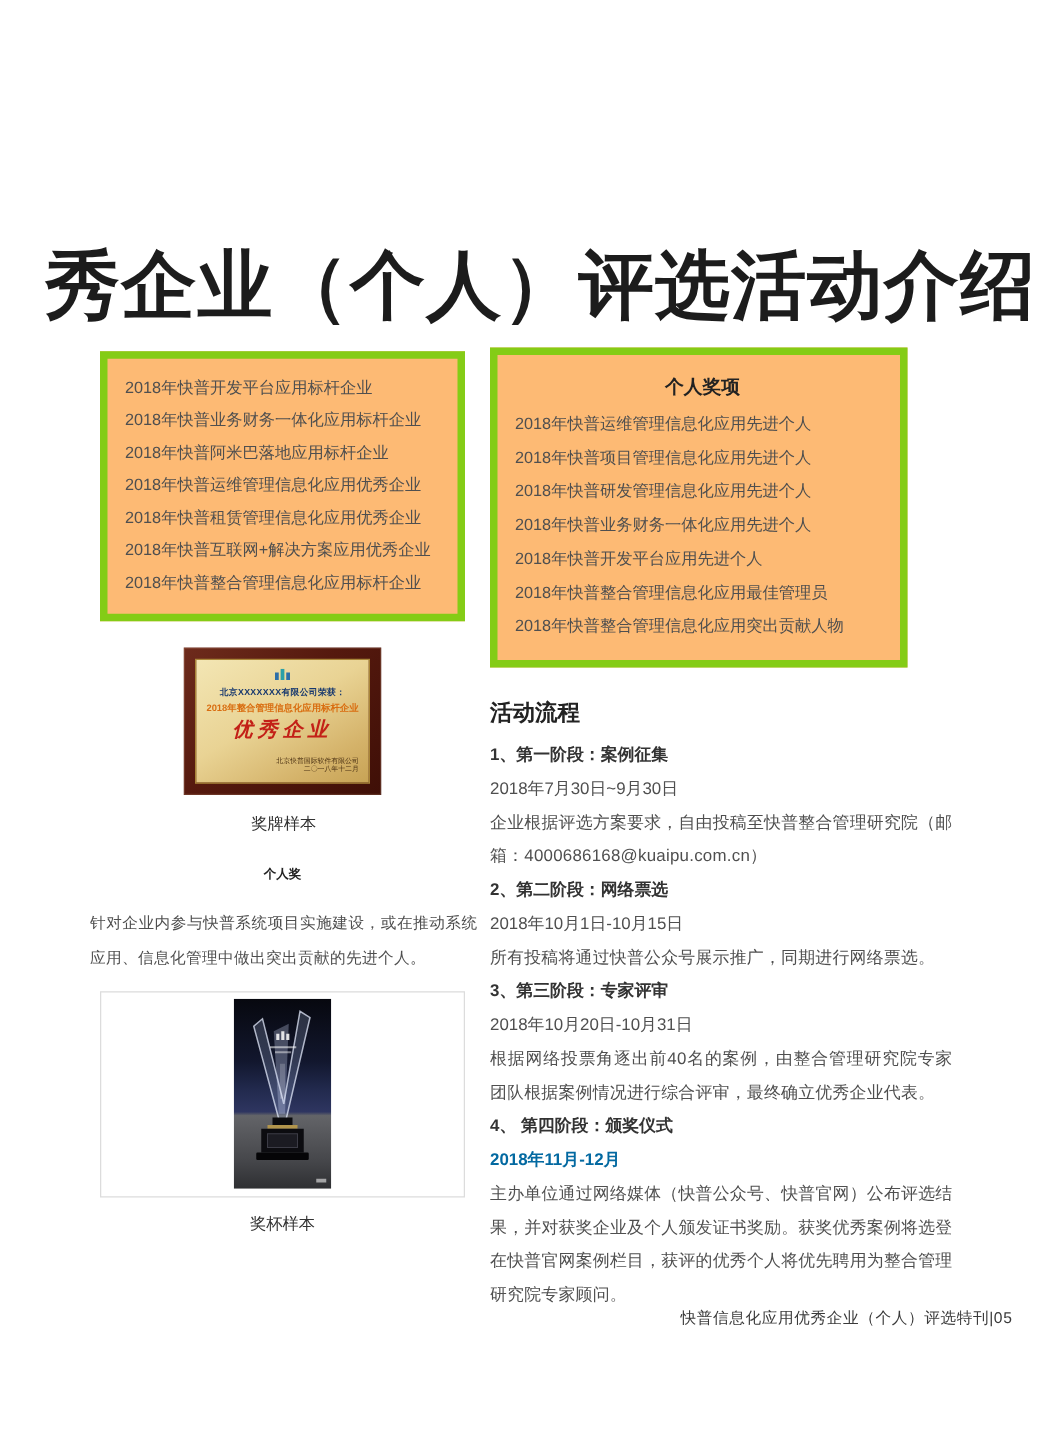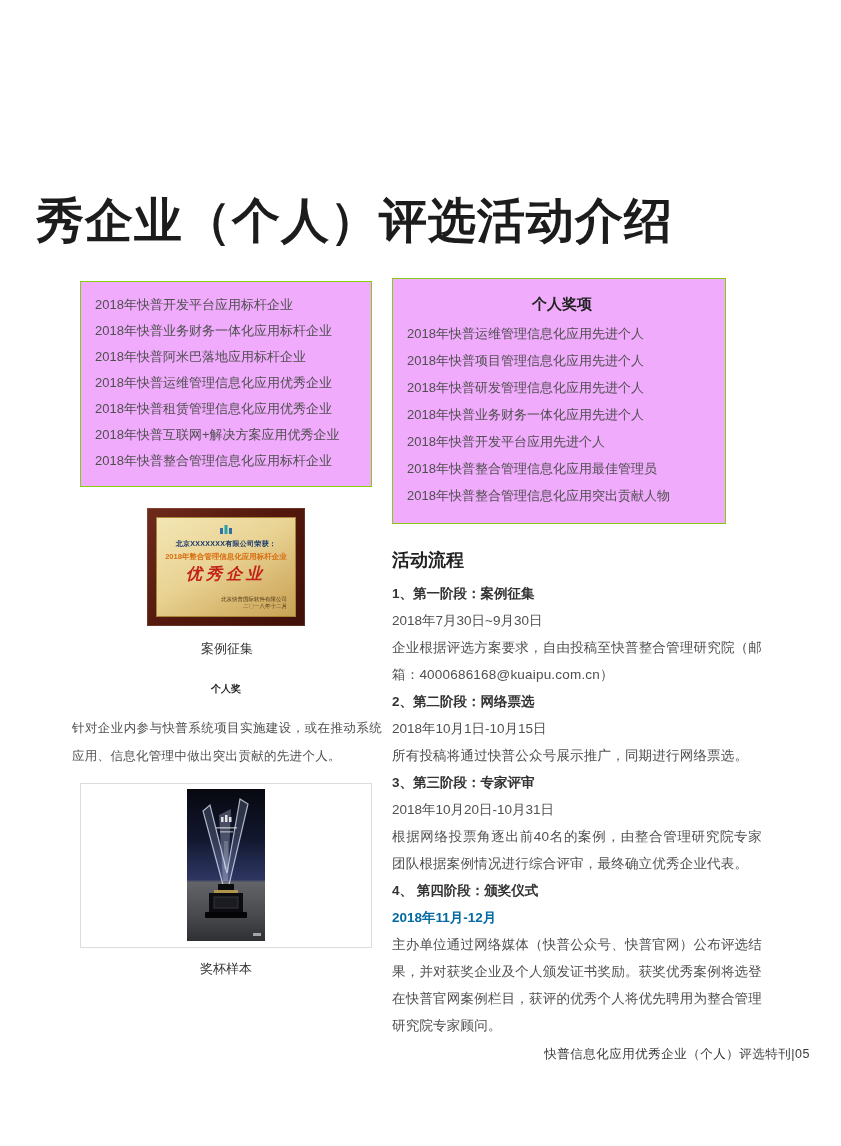--- a/index.html
+++ b/index.html
@@ -1,27 +1,27 @@
 <!DOCTYPE html>
 <html><head>
 <meta charset="utf-8">
 <style>
   html,body{margin:0;padding:0;background:#fff;}
   body{font-family:"Liberation Sans","DejaVu Sans",sans-serif;color:#4f4f4f;}
   .page{position:relative;width:841px;height:1146px;background:#ffffff;overflow:hidden;}
 
-  .main-title{position:absolute;left:36px;top:163px;font-size:48px;line-height:52px;
+  .main-title{position:absolute;left:36px;top:163px;font-size:60px;line-height:52px;
     font-weight:900;color:#1c1c1c;letter-spacing:1px;white-space:nowrap;}
 
   
   .col-left{position:absolute;left:72px;top:281px;width:310px;}
   .col-right{position:absolute;left:392px;top:278px;width:370px;}
 
   
-  .award-box{box-sizing:border-box;border:1px solid #84cc16;background:#f0abfc;}
+  .award-box{box-sizing:border-box;border:6px solid #84cc16;background:#fdba74;}
   .box-enterprise{width:292px;margin-left:8px;padding:10px 8px 12px 14px;}
   .box-personal{width:334px;padding:8px 8px 14px 14px;}
   .award-list{list-style:none;margin:0;padding:0;}
   .award-list li{font-size:13px;line-height:26px;color:#4f4f4f;white-space:nowrap;}
   .box-personal .award-list li{line-height:27px;}
   .box-title{font-size:15px;font-weight:bold;color:#222;text-align:center;margin:8px 0 6px 0;}
 
   
   .plaque-wrap{width:292px;margin-left:8px;text-align:center;}
   .plaque{display:inline-block;margin-top:21px;width:158px;height:118px;box-sizing:border-box;
@@ -95,21 +95,21 @@
           <div class="plaque-line2">2018年整合管理信息化应用标杆企业</div>
           <div class="plaque-line3">优秀企业</div>
           <div class="plaque-sign">
             <div>北京快普国际软件有限公司</div>
             <div>二〇一八年十二月</div>
           </div>
         </div>
       </div>
     </div>
 
-    <div class="img-caption cap1">案例征集</div>
+    <div class="img-caption cap1">奖牌样本</div>
 
     <div class="personal-title">个人奖</div>
 
     <p class="personal-desc">针对企业内参与快普系统项目实施建设，或在推动系统应用、信息化管理中做出突出贡献的先进个人。</p>
 
     <div class="trophy-box">
       <svg width="78" height="152" viewBox="0 0 78 152">
         <defs>
           <linearGradient id="tbg" x1="0" y1="0" x2="0" y2="1">
             <stop offset="0" stop-color="#07080f"></stop>

